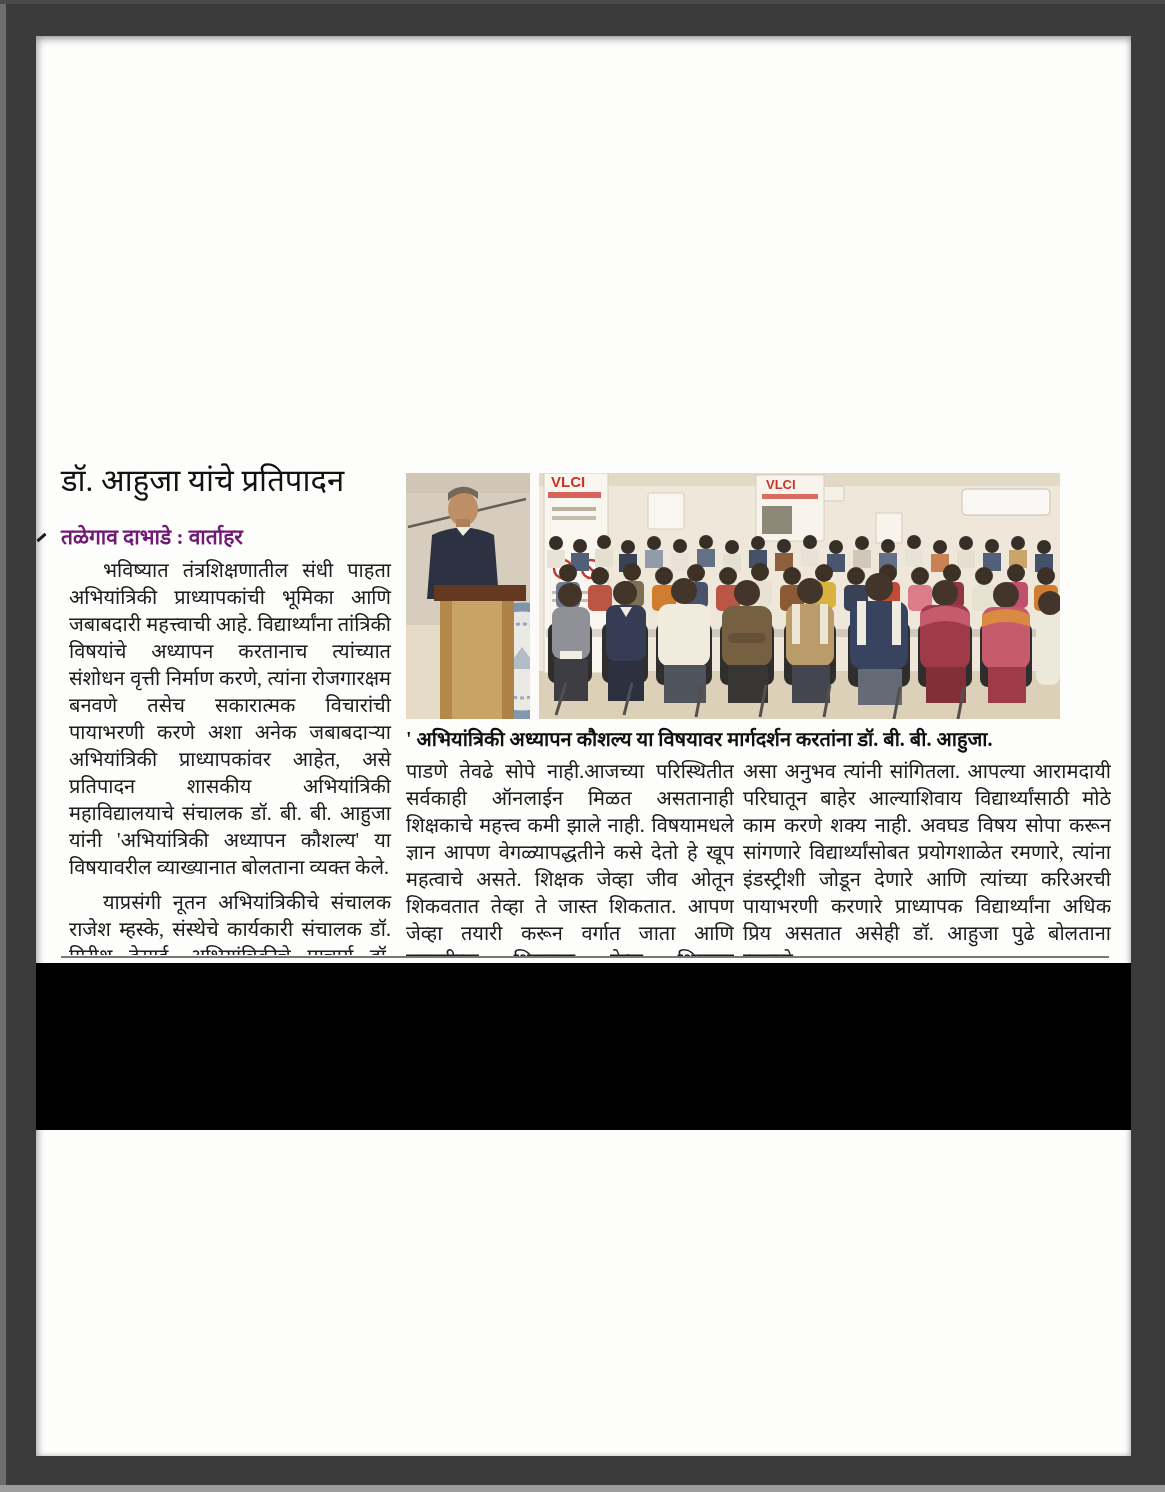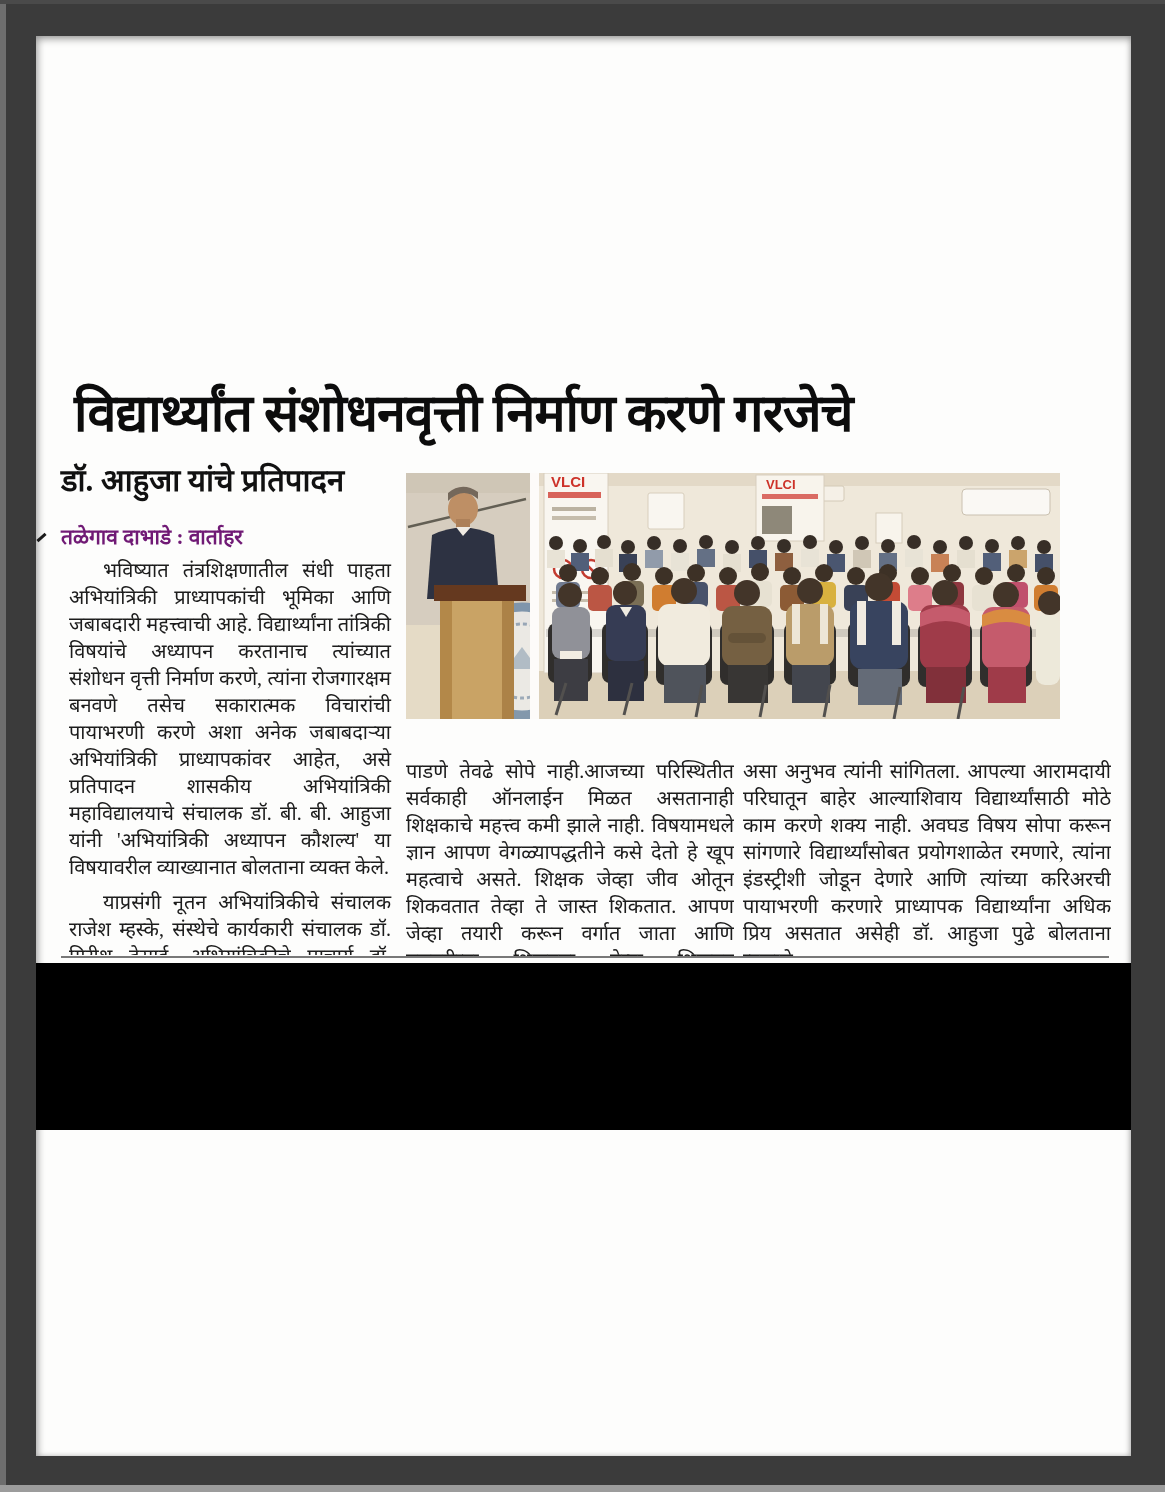--- a/index.html
+++ b/index.html
@@ -16,21 +16,21 @@
     background:#fdfdfc;overflow:hidden;
     box-shadow:inset 0 4px 7px rgba(0,0,0,.28),inset 4px 0 6px rgba(0,0,0,.14),inset -2px 0 4px rgba(0,0,0,.10);
   }
   .headline{
     position:absolute;left:38px;top:344px;width:1026px;
     font-size:52px;line-height:68px;font-weight:800;color:#0c0c0c;
     letter-spacing:-1px;white-space:nowrap;
   }
   .subheadline{
     position:absolute;left:25px;top:422px;
-    font-size:31px;font-weight:700;color:#111;text-align:right;
+    font-size:31px;font-weight:400;color:#111;text-align:right;
   }
   .dateline{
     position:absolute;left:25px;top:486px;
     font-size:21px;font-weight:700;color:#701a75;
   }
   .bodytext{
     font-size:20px;line-height:27px;color:#1c1c1c;
     text-align:justify;
   }
   .col-left{position:absolute;left:25px;top:513px;width:338px;height:406px;overflow:hidden;}
@@ -59,21 +59,20 @@
 </style>
 </head>
 <body>
 
 <div class="scan-edge-left"></div>
 <div class="scan-edge-top"></div>
 <div class="scan-edge-bottom"></div>
 
 <div class="page">
 
-  <div class="headline">विद्यार्थ्यांत संशोधनवृत्ती निर्माण करणे गरजेचे</div>
 
   <div class="subheadline">डॉ. आहुजा यांचे प्रतिपादन</div>
 
   <div class="scan-mark"></div>
 
   <div class="dateline">तळेगाव दाभाडे : वार्ताहर</div>
 
   <div class="bodytext col-left">
     <p>भविष्यात तंत्रशिक्षणातील संधी पाहता अभियांत्रिकी प्राध्यापकांची भूमिका आणि जबाबदारी महत्त्वाची आहे. विद्यार्थ्यांना तांत्रिकी विषयांचे अध्यापन करतानाच त्यांच्यात संशोधन वृत्ती निर्माण करणे, त्यांना रोजगारक्षम बनवणे तसेच सकारात्मक विचारांची पायाभरणी करणे अशा अनेक जबाबदाऱ्या अभियांत्रिकी प्राध्यापकांवर आहेत, असे प्रतिपादन शासकीय अभियांत्रिकी महाविद्यालयाचे संचालक डॉ. बी. बी. आहुजा यांनी 'अभियांत्रिकी अध्यापन कौशल्य' या विषयावरील व्याख्यानात बोलताना व्यक्त केले.</p>
     <p>याप्रसंगी नूतन अभियांत्रिकीचे संचालक राजेश म्हस्के, संस्थेचे कार्यकारी संचालक डॉ. गिरीश देसाई, अभियांत्रिकीचे प्राचार्य डॉ. ललितकुमार वधवा उपस्थित होते. डॉ.आहुजा म्हणाले, 'मी शिक्षक आहे असे म्हणणे सोपे आहे, परंतु प्रत्यक्षात शिक्षकाची भूमिका पार</p>
@@ -362,20 +361,21 @@
         <line x1="360" y1="212" x2="354" y2="244" stroke="#4a4a4a" stroke-width="3"></line>
         <line x1="424" y1="212" x2="418" y2="244" stroke="#4a4a4a" stroke-width="3"></line>
         <line x1="494" y1="214" x2="488" y2="246" stroke="#4a4a4a" stroke-width="3"></line>
         <line x1="558" y1="214" x2="552" y2="246" stroke="#4a4a4a" stroke-width="3"></line>
       </g>
 
       <rect x="0" y="0" width="654" height="246" fill="#d8c09a" opacity="0.06"></rect>
     </svg>
   </div>
 
+  <div class="caption">' अभियांत्रिकी अध्यापन कौशल्य या विषयावर मार्गदर्शन करतांना डॉ. बी. बी. आहुजा.</div>
 
   <div class="bodytext col-mid">
     <p>पाडणे तेवढे सोपे नाही.आजच्या परिस्थितीत सर्वकाही ऑनलाईन मिळत असतानाही शिक्षकाचे महत्त्व कमी झाले नाही. विषयामधले ज्ञान आपण वेगळ्यापद्धतीने कसे देतो हे खूप महत्वाचे असते. शिक्षक जेव्हा जीव ओतून शिकवतात तेव्हा ते जास्त शिकतात. आपण जेव्हा तयारी करून वर्गात जाता आणि उत्तमरीत्या शिकवता तेव्हा शिकवून झाल्यानंतरचा आनंद अवर्णनीय असतो.'</p>
   </div>
 
   <div class="bodytext col-right">
     <p>असा अनुभव त्यांनी सांगितला. आपल्या आरामदायी परिघातून बाहेर आल्याशिवाय विद्यार्थ्यांसाठी मोठे काम करणे शक्य नाही. अवघड विषय सोपा करून सांगणारे विद्यार्थ्यांसोबत प्रयोगशाळेत रमणारे, त्यांना इंडस्ट्रीशी जोडून देणारे आणि त्यांच्या करिअरची पायाभरणी करणारे प्राध्यापक विद्यार्थ्यांना अधिक प्रिय असतात असेही डॉ. आहुजा पुढे बोलताना म्हणाले.</p>
   </div>
 
   <div class="bottom-rule"></div>

